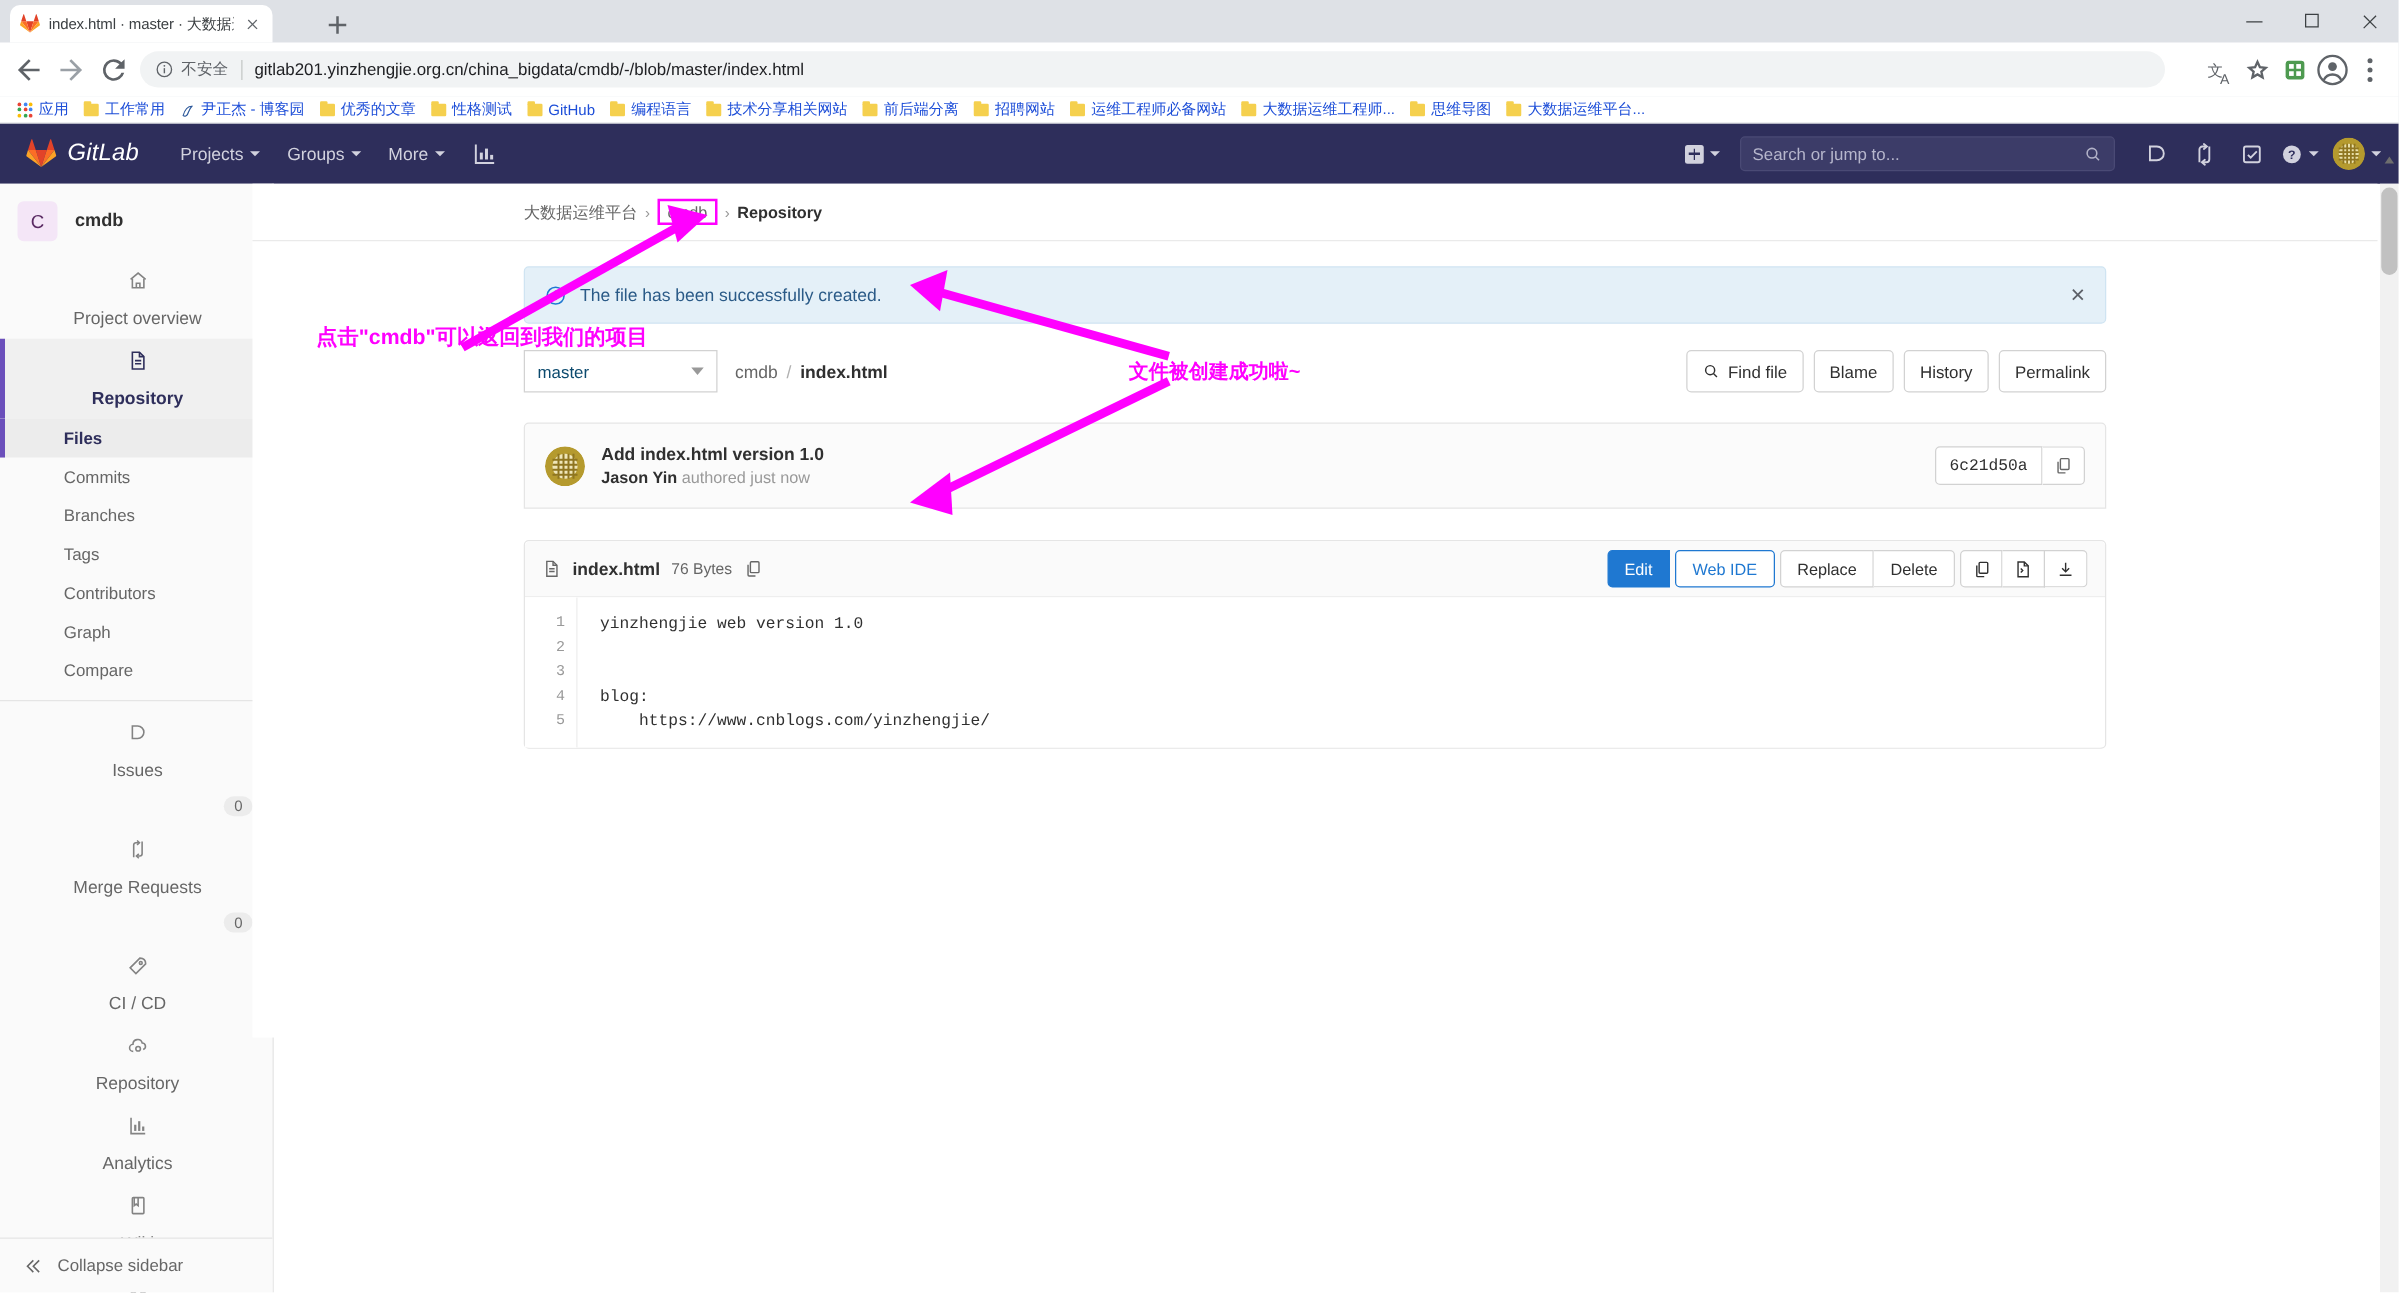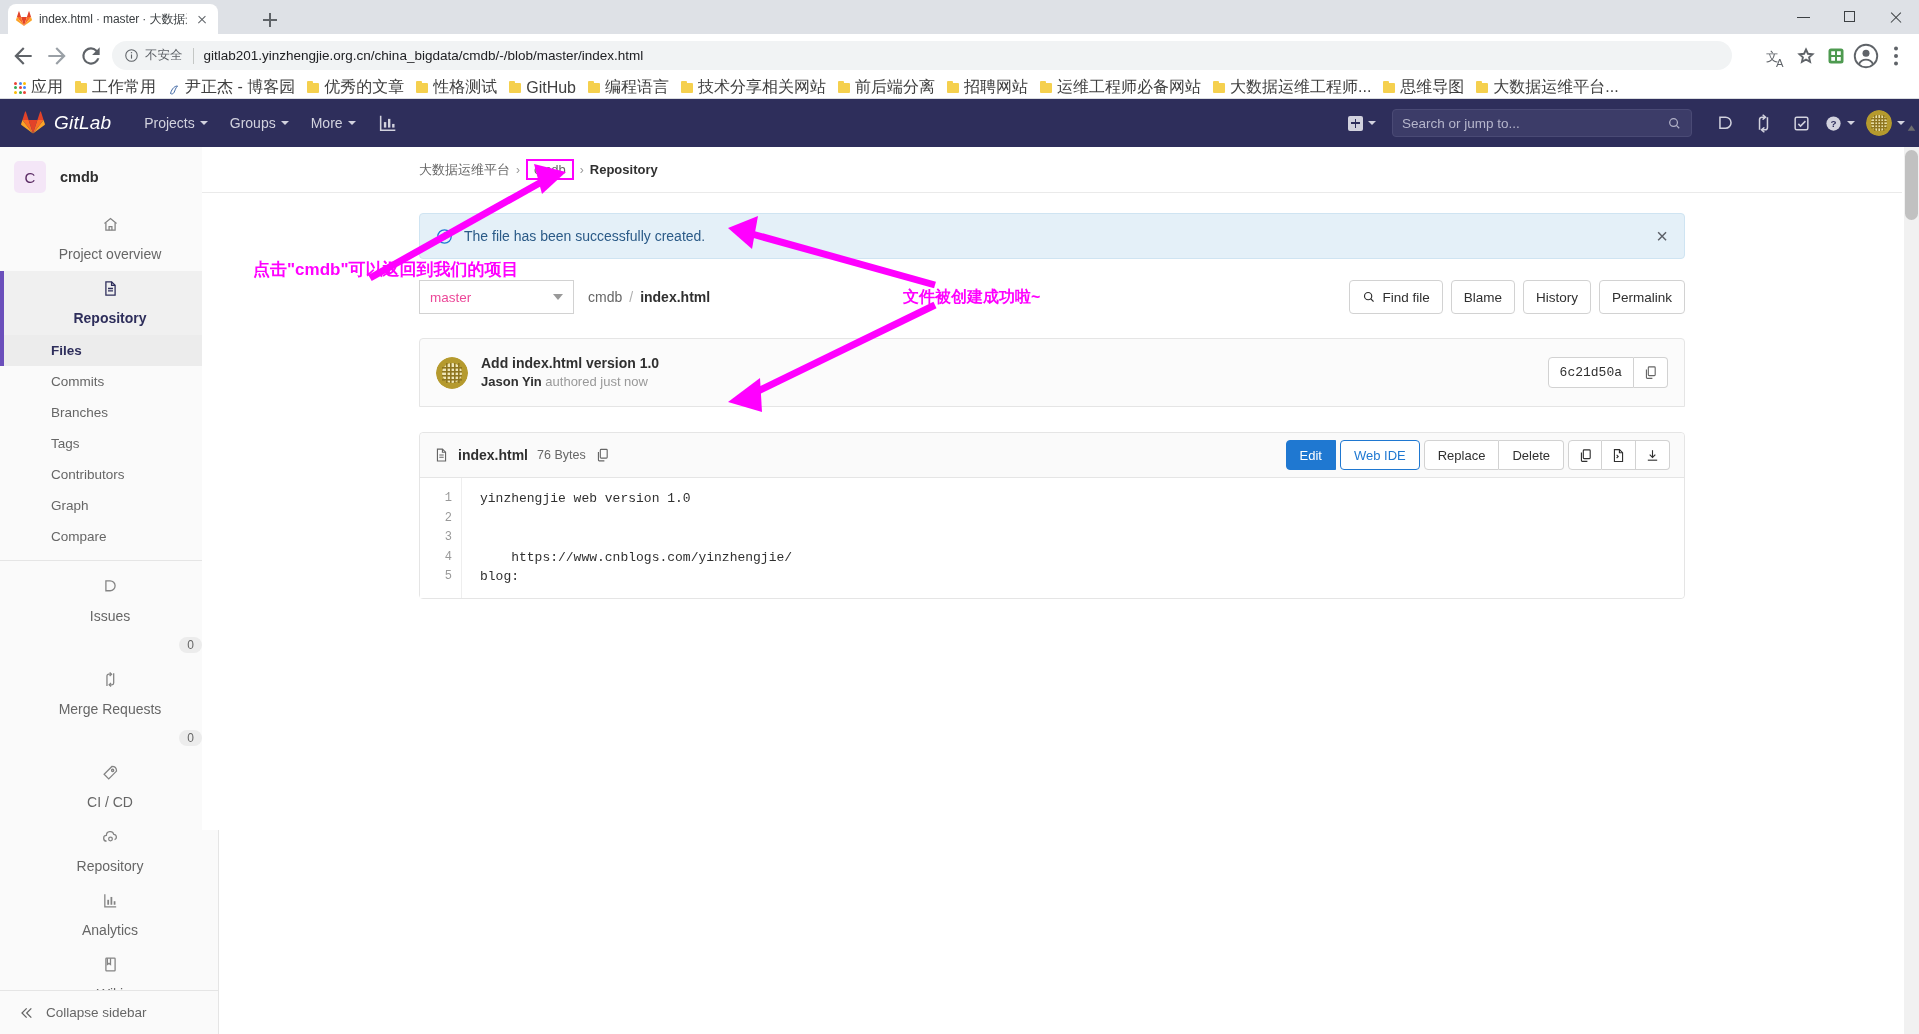--- a/index.html
+++ b/index.html
@@ -64,21 +64,21 @@
   .omni-right { position:absolute; right:0; top:0; height:43px; display:flex; align-items:center; gap:0px; }
   .oicon { width:30px; height:30px; position:relative; cursor:pointer; }
 
   
   .bookmarks {
     position:absolute; left:0; top:77px; width:1919px; height:22px;
     background:#fff; display:flex; align-items:center; padding-left:8px; gap:0px;
     border-bottom:1px solid #dadce0;
   }
   .bmk { display:flex; align-items:center; gap:5px; padding:2px 6px; cursor:pointer; white-space:nowrap; }
-  .bmk-label { font-size:16px; color:#404040; }
+  .bmk-label { font-size:12px; color:#1d4ed8; }
   .bmk-folder {
     width:12px; height:10px; background:#f5d04e; border-radius:1px; flex:none; position:relative;
   }
   .bmk-folder::before {
     content:""; position:absolute; left:0; top:-2px; width:6px; height:3px;
     background:#f5d04e; border-radius:1px 1px 0 0;
   }
   .apps-grid { width:12px; height:12px; flex:none; position:relative; }
   .apps-grid i {
     position:absolute; width:3px; height:3px; border-radius:50%;
@@ -187,21 +187,21 @@
   }
   .alert-txt { font-size:14px; color:#2a5a87; flex:1; }
   .alert-x { font-size:20px; color:#5c6068; cursor:pointer; line-height:1; }
 
   .filebar {
     margin:21px 217px 0 217px; display:flex; align-items:center; gap:14px;
   }
   .branch-select {
     width:155px; height:34px; border:1px solid #d2d2d2; border-radius:0;
     background:#fff; display:flex; align-items:center; padding:0 10px;
-    font-size:13.5px; color:#ec4899; cursor:pointer;
+    font-size:13.5px; color:#0c4a6e; cursor:pointer;
   }
   .branch-select .caret2 {
     margin-left:auto; width:0; height:0; border-left:5px solid transparent;
     border-right:5px solid transparent; border-top:6px solid #999;
   }
   .path { font-size:14px; color:#666; display:flex; align-items:center; gap:7px; }
   .path .seg { cursor:pointer; }
   .path .slash { color:#b0b0b0; }
   .path .cur { color:#303030; font-weight:700; }
   .fb-right { margin-left:auto; display:flex;align-items:flex-end; }
@@ -854,22 +854,22 @@
         <div>1</div>
         <div>2</div>
         <div>3</div>
         <div>4</div>
         <div>5</div>
       </div>
       <div class="codelines">
         <div>yinzhengjie web version 1.0</div>
         <div>&nbsp;</div>
         <div>&nbsp;</div>
+        <div>blog:</div>
         <div>    https://www.cnblogs.com/yinzhengjie/</div>
-        <div>blog:</div>
       </div>
     </div>
   </div>
 </div>
 
 <svg class="anno" style="left:0;top:0;width:1919px;height:1034px">
 
   <g>
     <path d="M370,278 L545,180" stroke="#ff00ff" stroke-width="7" fill="none"></path>
     <path d="M534,164 L566,172 L542,194 Z" fill="#ff00ff"></path>

